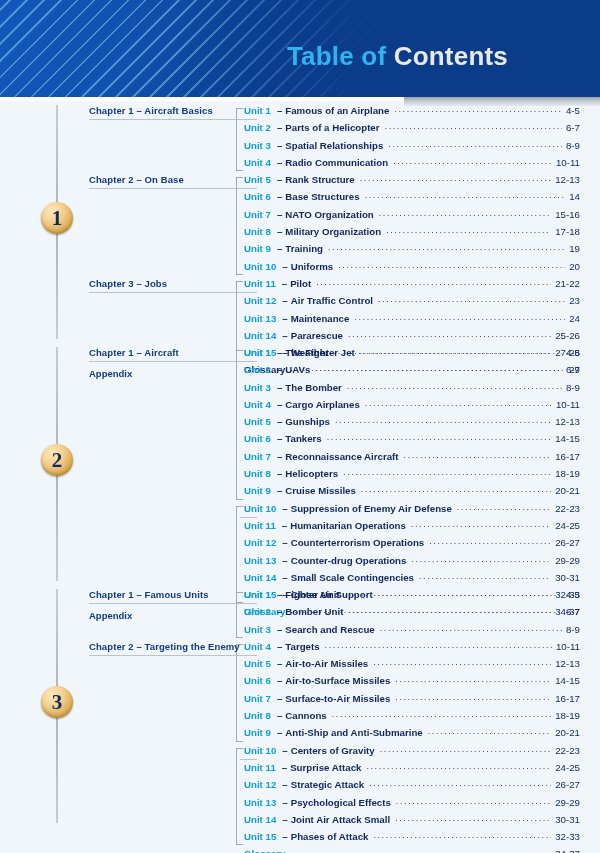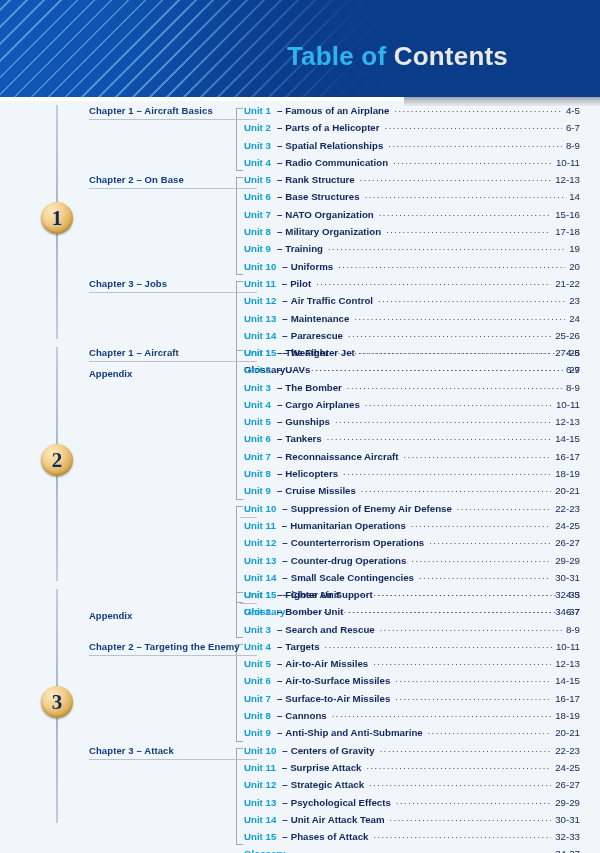--- a/index.html
+++ b/index.html
@@ -575,21 +575,21 @@
         <div class="entry">
           <span class="unit-no">Unit 13</span>
           <span class="dash">–</span>
           <span class="entry-title">Psychological Effects</span>
           <span class="leader">..........................................................................................</span>
           <span class="pages">29-29</span>
         </div>
         <div class="entry">
           <span class="unit-no">Unit 14</span>
           <span class="dash">–</span>
-          <span class="entry-title">Unit Air Attack Team</span>
+          <span class="entry-title">Joint Air Attack Small</span>
           <span class="leader">..........................................................................................</span>
           <span class="pages">30-31</span>
         </div>
         <div class="entry">
           <span class="unit-no">Unit 15</span>
           <span class="dash">–</span>
           <span class="entry-title">Phases of Attack</span>
           <span class="leader">..........................................................................................</span>
           <span class="pages">32-33</span>
         </div>
@@ -599,24 +599,24 @@
           <span class="pages">34-37</span>
         </div>
       </div>
       <div class="bracket-stem" style="left: 240px; top: 18px; width: 17px;"></div>
       <div class="bracket" style="position: absolute; left: 236px; top: 7px; height: 45.9px;"></div>
       <div class="bracket-stem" style="left: 240px; top: 69.9px; width: 17px;"></div>
       <div class="bracket" style="position: absolute; left: 236px; top: 58.9px; height: 97.8px;"></div>
       <div class="bracket-stem" style="left: 240px; top: 173.7px; width: 17px;"></div>
       <div class="bracket" style="position: absolute; left: 236px; top: 162.7px; height: 97.8px;"></div>
       <div class="chapters">
+        <div class="chapter" style="top: 4px;">
+          <div class="chapter-label">Chapter 1 – Famous Units</div>
+          <div class="chapter-rule"></div>
+        </div>
         <div class="chapter" style="top: 55.9px;">
           <div class="chapter-label">Chapter 2 – Targeting the Enemy</div>
-          <div class="chapter-rule"></div>
-        </div>
-        <div class="chapter" style="top: 159.7px;">
-          <div class="chapter-label">Chapter 3 – Attack</div>
           <div class="chapter-rule"></div>
         </div>
         <div class="appendix" style="top: 266.5px;">Appendix</div>
       </div>
     </div>
   </div>
 
 </body></html>

